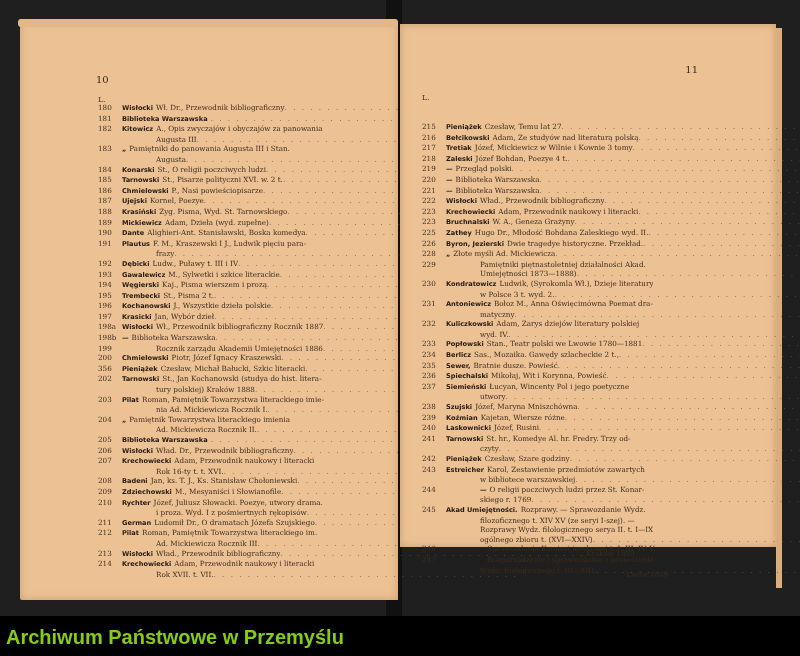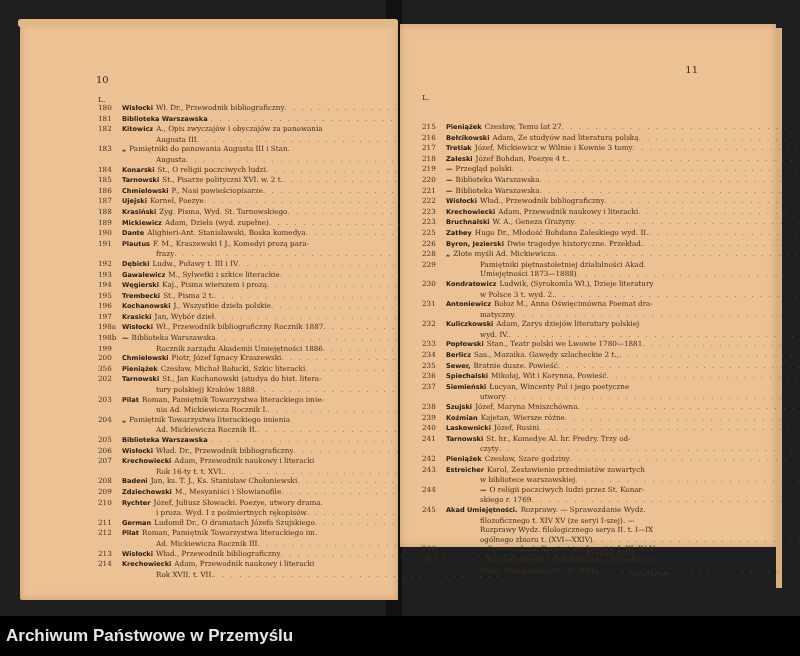--- a/index.html
+++ b/index.html
@@ -17,21 +17,21 @@
   .row { display:flex; align-items:flex-start; }
   .num { width:24px; flex:none; text-align:left; }
   .body { flex:1; display:flex; flex-direction:column; }
   .line { display:flex; }
   .txt { white-space:nowrap; overflow:hidden; }
   .dots { flex:1; overflow:hidden; white-space:nowrap; color:#6a5a48; letter-spacing:2px; }
   .dots::after { content:" . . . . . . . . . . . . . . . . . . . . . . . . . . . . . . . . . . . ."; }
   .place { flex:none; text-align:right; white-space:nowrap; min-width:50px; }
   .au { font-family:"DejaVu Sans", sans-serif; font-weight:bold; font-size:6.6px; margin-right:3px; color:#241a10; }
   .indent { padding-left:34px; }
-  .caption { position:absolute; left:6px; top:626px; color:#e5e5e5; font-family:"Liberation Sans", sans-serif; font-weight:bold; font-size:17px; }
+  .caption { position:absolute; left:6px; top:626px; color:#84cc16; font-family:"Liberation Sans", sans-serif; font-weight:bold; font-size:20px; }
 </style>
 </head>
 <body>
 
 <div class="scan"></div>
 <div class="spine"></div>
 
 <div class="page left">
   <div class="edge"></div>
   <div class="pno" style="left:76px;top:52px;">10</div>
@@ -154,21 +154,21 @@
             <span class="txt"><span class="au">Dante</span><span>Alighieri-Ant. Stanisławski, Boska komedya</span></span>
             <span class="dots"></span>
             <span class="place">Kraków 1888</span>
           </div>
         </div>
       </div>
       <div class="row">
         <span class="num">191</span>
         <div class="body">
           <div class="line">
-            <span class="txt"><span class="au">Plautus</span><span>F. M., Kraszewski I J., Komedyi prozą para-</span></span>
+            <span class="txt"><span class="au">Plautus</span><span>F. M., Kraszewski I J., Ludwik pięciu para-</span></span>
             <span class="dots" style="visibility: hidden;"></span>
             <span class="place"></span>
           </div>
           <div class="line indent">
             <span class="txt"><span>frazy</span></span>
             <span class="dots"></span>
             <span class="place">Złoczów 1888</span>
           </div>
         </div>
       </div>

